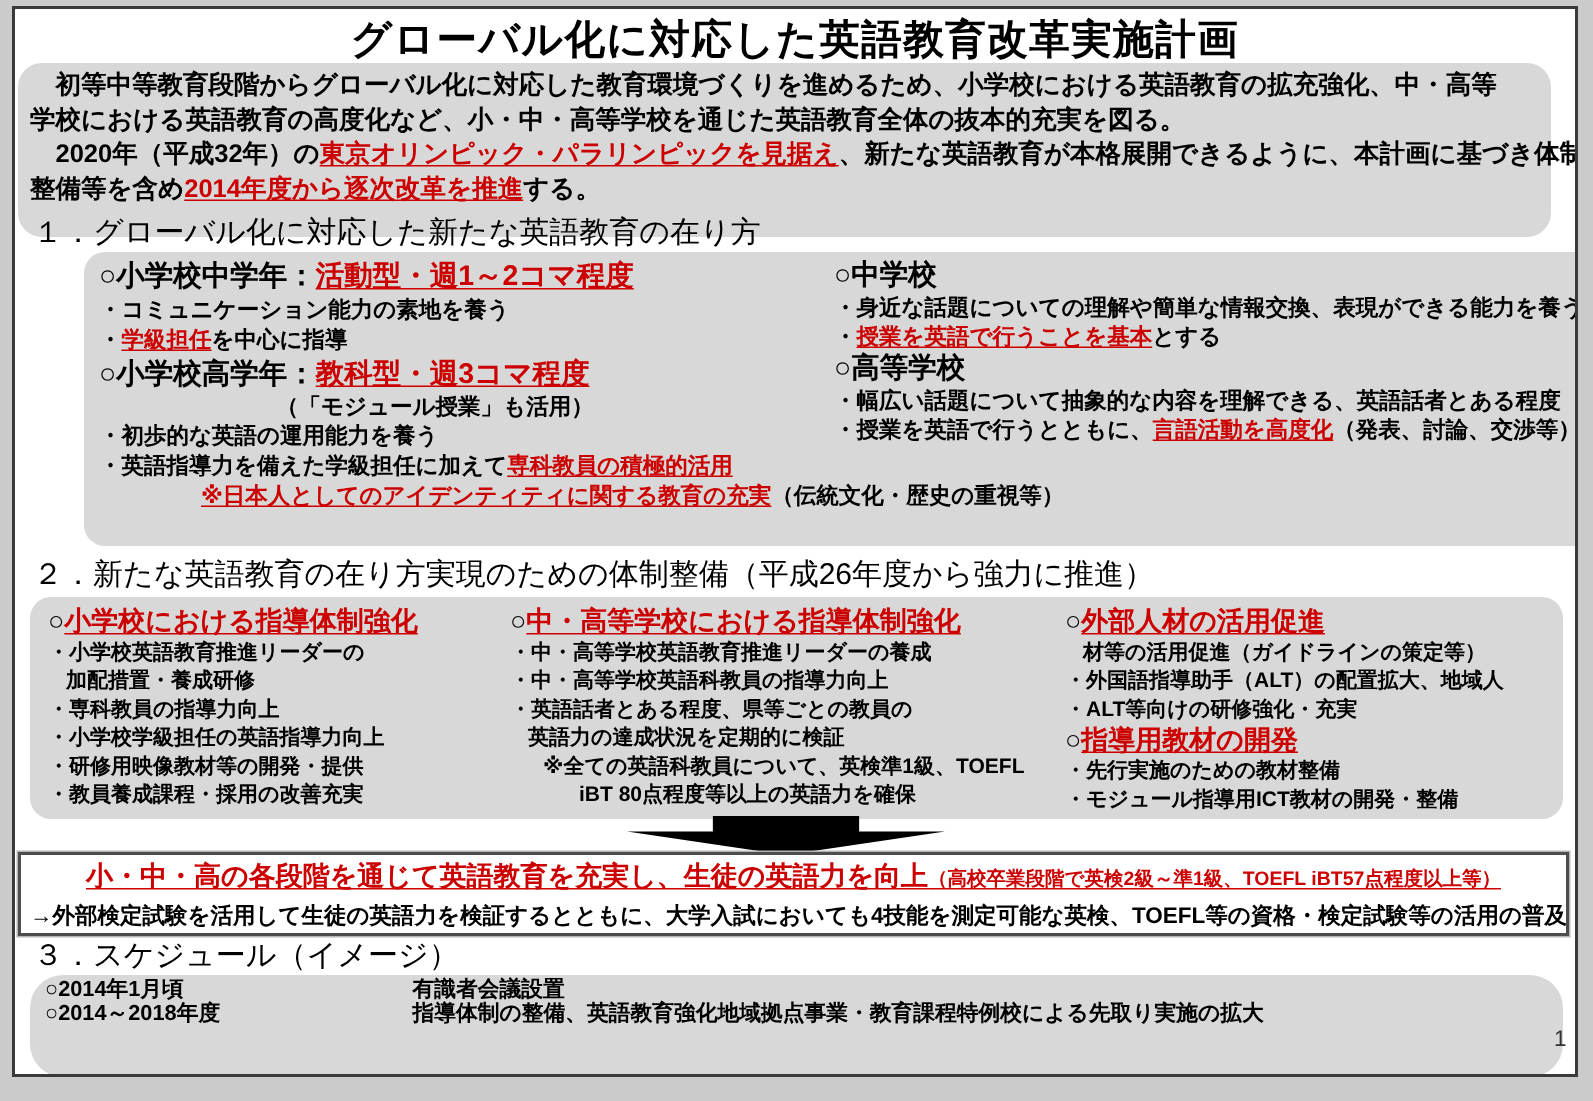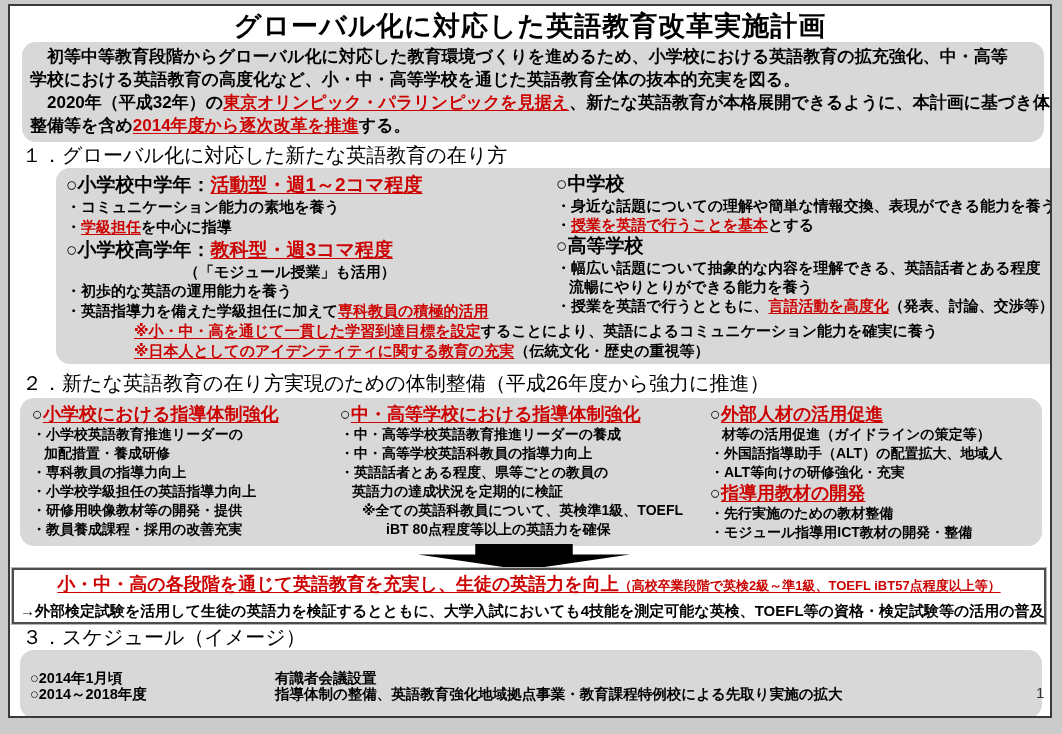--- a/index.html
+++ b/index.html
@@ -23,24 +23,24 @@
     position:absolute; top:2px; left:0; width:100%;
     text-align:center;
     font-size:27px; font-weight:bold; letter-spacing:1px;
   }
   .gbox {
     position:absolute;
     background:var(--gray,#d8d8d8);
     border-radius:14px;
     box-sizing:border-box;
   }
-  .intro   { left:12px; top:36px;  width:1022px; height:100px;  padding:3px 8px; }
+  .intro   { left:2px; top:36px;  width:1022px; height:116px;  padding:3px 8px;border-radius:16px; }
   .s1      { left:10px; top:162px; width:1022px; height:196px;margin-left:36px; }
   .s2      { left:10px; top:392px; width:1022px; height:148px; }
-  .sch-box { left:10px; top:644px; width:1022px; height:68px;  padding:20px 10px; }
+  .sch-box { left:10px; top:644px; width:1022px; height:68px;  padding:2px 10px;border-radius:22px; }
   .sec-h { position:absolute; font-size:20px; line-height:26px; font-weight:normal; color:#000; white-space:nowrap; }
   .h1pos { left:12px; top:136px; }
   .h2pos { left:12px; top:364px; }
   .h3pos { left:12px; top:618px; }
   .s1-left  { position:absolute; left:10px;  top:4px; }
   .s1-right { position:absolute; left:500px; top:4px; }
   .s1-notes { position:absolute; left:78px;  top:153px; }
   .s2-col { position:absolute; top:5px; }
   .s2c1 { left:12px; }
   .s2c2 { left:320px; }
@@ -112,25 +112,23 @@
           <div class="ln sub"><span>（「モジュール授業」も活用）</span></div>
           <div class="ln b"><span>・初歩的な英語の運用能力を養う</span></div>
           <div class="ln b"><span>・英語指導力を備えた学級担任に加えて</span><span class="r">専科教員の積極的活用</span></div>
         </div>
       <div class="s1-right">
           <div class="ln h"><span>○中学校</span></div>
           <div class="ln b"><span>・身近な話題についての理解や簡単な情報交換、表現ができる能力を養う</span></div>
           <div class="ln b"><span>・</span><span class="r">授業を英語で行うことを基本</span><span>とする</span></div>
           <div class="ln h"><span>○高等学校</span></div>
           <div class="ln b"><span>・幅広い話題について抽象的な内容を理解できる、英語話者とある程度</span></div>
-          <div class="ln bc"><span>流暢にやりとりができる能力を養う</span></div>
           <div class="ln b"><span>・授業を英語で行うとともに、</span><span class="r">言語活動を高度化</span><span>（発表、討論、交渉等）</span></div>
         </div>
       <div class="s1-notes">
-          <div class="ln note"><span class="r">※小・中・高を通じて一貫した学習到達目標を設定</span><span>することにより、英語によるコミュニケーション能力を確実に養う</span></div>
           <div class="ln note"><span class="r">※日本人としてのアイデンティティに関する教育の充実</span><span>（伝統文化・歴史の重視等）</span></div>
         </div>
     </div>
 
     <div class="sec-h h2pos">２．新たな英語教育の在り方実現のための体制整備（平成26年度から強力に推進）</div>
 
     <div class="gbox s2">
       <div class="s2-col s2c1">
           <div class="ln h2"><span>○</span><span class="r">小学校における指導体制強化</span></div>
           <div class="ln b2"><span>・小学校英語教育推進リーダーの</span></div>

